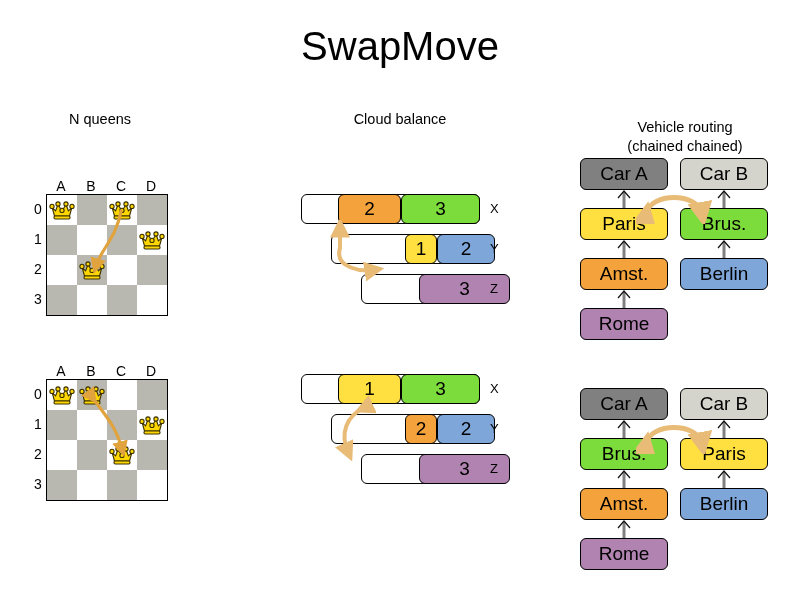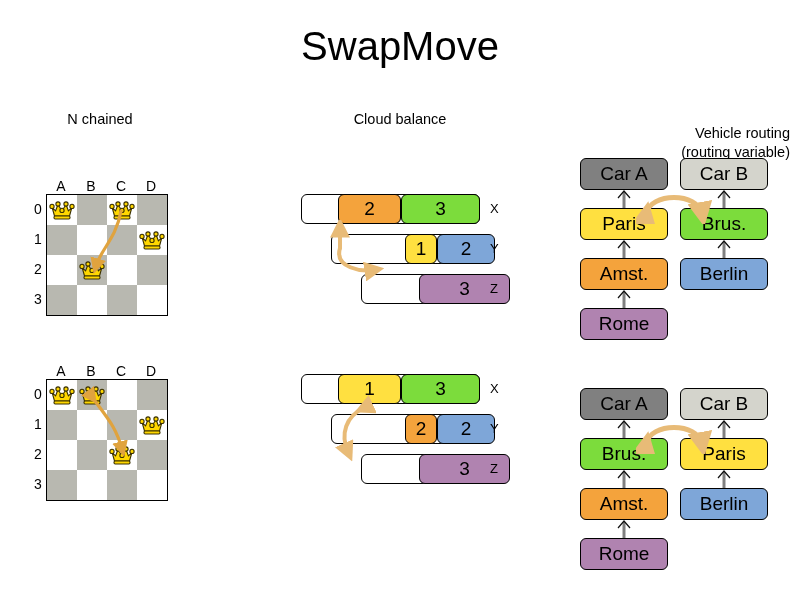--- a/index.html
+++ b/index.html
@@ -19,21 +19,21 @@
     position:absolute;left:0;top:70px;width:800px;text-align:center;
     font-size:13px;font-weight:400;color:#000;
   }
 
   
   .section-heading{
     position:absolute;text-align:center;font-size:14.5px;color:#000;line-height:19px;
   }
   #heading-nqueens{left:10px;top:110px;width:180px;}
   #heading-cloud{left:310px;top:110px;width:180px;}
-  #heading-vrp{left:580px;top:124px;width:210px;text-align:right;}
+  #heading-vrp{left:580px;top:118px;width:210px;}
 
   
   .chessboard-wrap{position:absolute;}
   .col-labels{position:absolute;left:0;top:0;}
   .col-label{
     position:absolute;width:30px;text-align:center;font-size:14px;top:0;
   }
   .row-label{
     position:absolute;left:-15px;width:14px;text-align:center;font-size:14px;
   }
@@ -80,25 +80,25 @@
   .vrp-arrow{position:absolute;pointer-events:none;}
   .vrp-swap{position:absolute;pointer-events:none;}
 </style>
 </head>
 <body>
 
 <div class="page">
 
   <div id="main-title">SwapMove</div>
 
-  <div class="section-heading" id="heading-nqueens">N chained</div>
+  <div class="section-heading" id="heading-nqueens">N queens</div>
   <div class="section-heading" id="heading-cloud">Cloud balance</div>
   <div class="section-heading" id="heading-vrp">
     <div>Vehicle routing</div>
-    <div>(routing variable)</div>
+    <div>(chained chained)</div>
   </div>
 
   <div class="chessboard-wrap" id="board-before" style="left:46px;top:178px;">
       <div class="col-labels">
         <div class="col-label" style="left: 0px;">A</div>
         <div class="col-label" style="left: 30px;">B</div>
         <div class="col-label" style="left: 60px;">C</div>
         <div class="col-label" style="left: 90px;">D</div>
       </div>
       <div class="row-label" style="top: 23px;">0</div>

